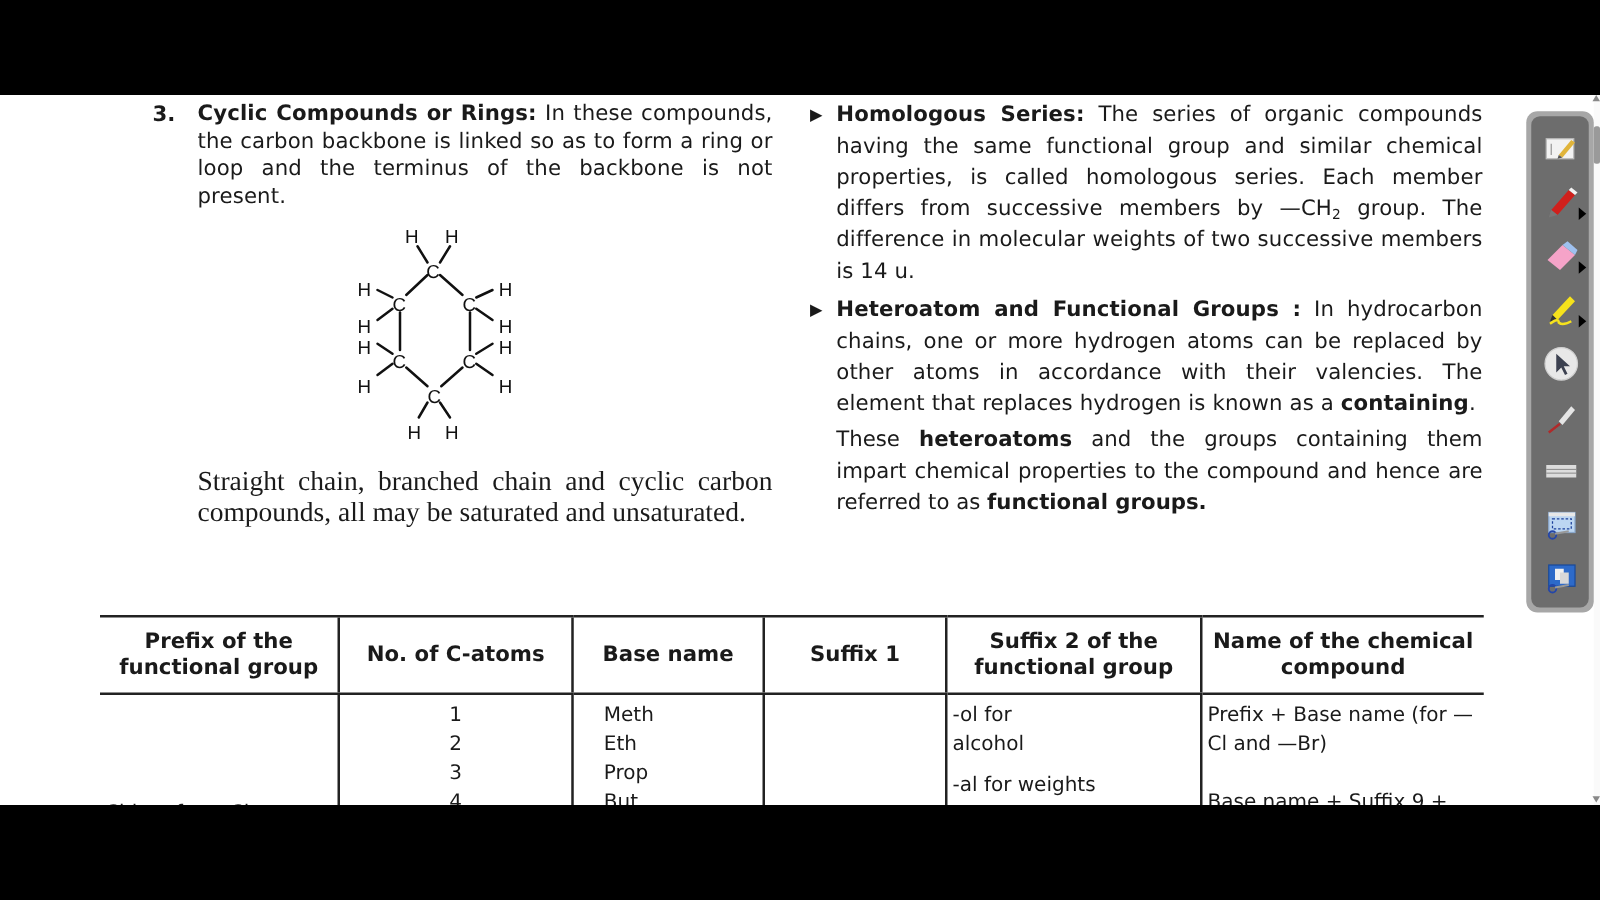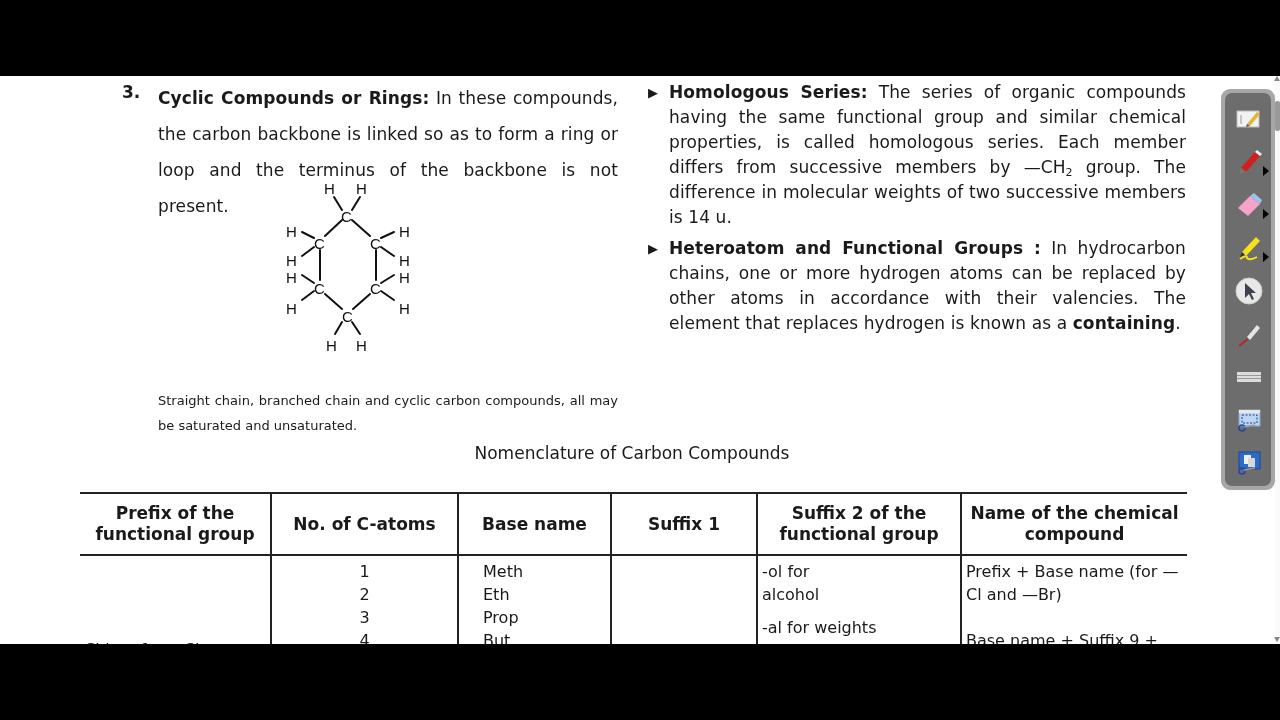--- a/index.html
+++ b/index.html
@@ -4,28 +4,28 @@
 <style>
   * { box-sizing: border-box; margin: 0; padding: 0; }
   html, body { width: 1280px; height: 720px; background: #000; overflow: hidden; }
   body { font-family: "DejaVu Sans", sans-serif; color: #1a1a1a; position: relative; }
 
   .viewport { position: absolute; left: 0; top: 76px; width: 1280px; height: 568px; background: #fff; overflow: hidden; }
 
   
   .left-col { position: absolute; left: 122px; top: 4px; width: 496px; }
   .item-num { position: absolute; left: 0; top: 0; font-weight: bold; font-size: 17px; line-height: 25px; }
-  .left-text { position: absolute; left: 36px; top: 0; width: 460px; font-size: 17px; line-height: 36px; text-align: justify; letter-spacing: 0.1px; }
+  .left-text { position: absolute; left: 36px; top: 0; width: 460px; font-size: 17px; line-height: 22px; text-align: justify; letter-spacing: 0.1px; }
   .left-text b { font-weight: bold; }
 
   .structure { position: absolute; left: 160px; top: 96px; width: 140px; height: 180px; }
   .structure svg { width: 140px; height: 180px; }
   .structure text { font-family: "Liberation Sans", sans-serif; font-size: 15px; fill: #111; }
 
-  .left-para2 { position: absolute; left: 36px; top: 308px; width: 460px; font-size: 13px; line-height: 25px; text-align: justify; }
+  .left-para2 { position: absolute; left: 36px; top: 292px; width: 460px; font-size: 22px; line-height: 25px; text-align: justify; font-family: Liberation Serif, serif; }
 
   
   .right-col { position: absolute; left: 648px; top: 4px; width: 538px; }
   .bullet { position: absolute; left: 0; font-size: 13px; line-height: 25px; }
   .right-text { position: relative; margin-left: 21px; font-size: 17px; line-height: 25px; text-align: justify; letter-spacing: 0.1px; }
   .right-text b { font-weight: bold; }
   .block { position: relative; }
   .block + .block { margin-top: 6px; }
   .right-para { margin-left: 21px; margin-top: 4px; font-size: 17px; line-height: 25px; text-align: justify; }
   sub { font-size: 11px; vertical-align: -3px; line-height: 0; }
@@ -116,24 +116,24 @@
   </div>
 
   <div class="right-col">
     <div class="block">
       <span class="bullet">▶</span>
       <p class="right-text"><b>Homologous Series:</b><span> The series of organic compounds having the same functional group and similar chemical properties, is called homologous series. Each member differs from successive members by —CH</span><sub>2</sub><span> group. The difference in molecular weights of two successive members is 14 u.</span></p>
     </div>
     <div class="block">
       <span class="bullet">▶</span>
       <p class="right-text"><b>Heteroatom and Functional Groups :</b><span> In hydrocarbon chains, one or more hydrogen atoms can be replaced by other atoms in accordance with their valencies. The element that replaces hydrogen is known as a </span><b>containing</b><span>.</span></p>
+      <p class="right-para"><span>These </span><b>heteroatoms</b><span> and the groups containing them impart chemical properties to the compound and hence are referred to as </span><b>functional groups.</b></p>
     </div>
   </div>
 
-  <div class="table-title">Nomenclature of Carbon Compounds</div>
   <table class="nom-table">
     <colgroup>
       <col style="width:191px">
         <col style="width:187px">
         <col style="width:153px">
         <col style="width:146px">
         <col style="width:204px">
         <col style="width:226px">
     </colgroup>
     <thead>

